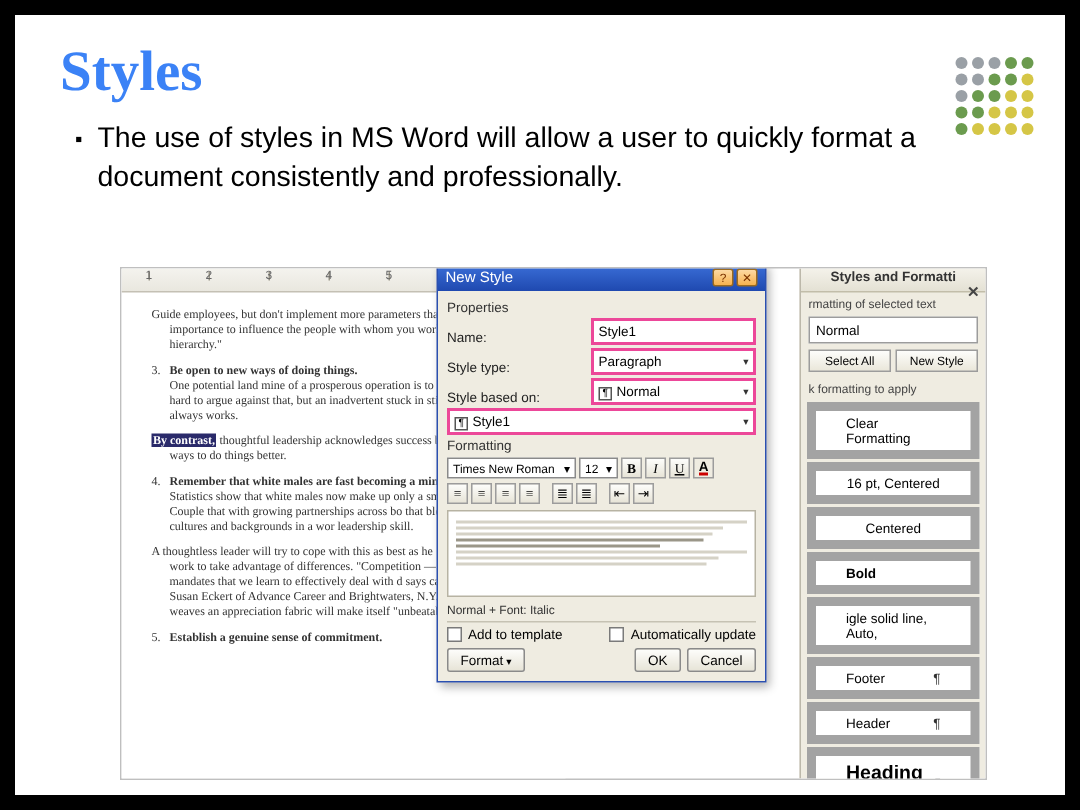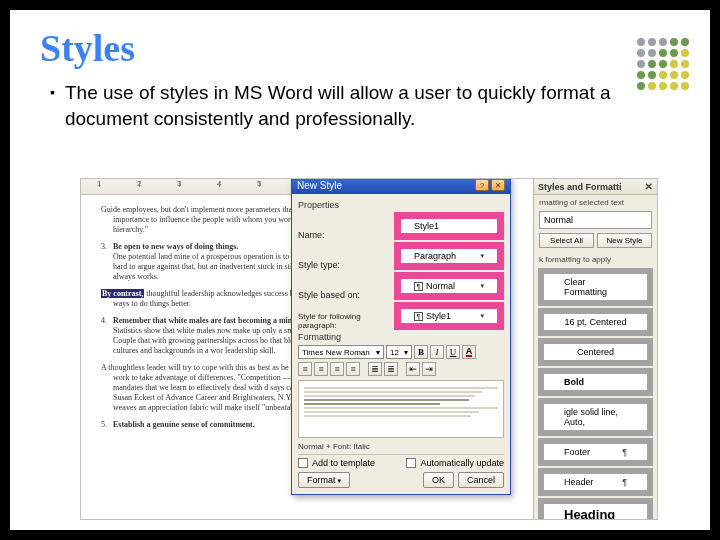--- a/index.html
+++ b/index.html
@@ -22,21 +22,21 @@
   .doc-body { padding: 10px 16px 10px 20px; font-family: 'Times New Roman', serif; font-size: 8px; color: #333; line-height: 1.25; }
   .doc-body .item { margin-bottom: 7px; }
   .doc-body .item .num { float: left; width: 12px; font-size: 8px; }
   .doc-body .item .lead { font-size: 8px; }
   .doc-body .item.bold-lead .lead { font-weight: bold; }
   .doc-body .hl { background: #2a2a6a; color: #fff; padding: 0 1px; font-weight: bold; }
   .doc-body p { margin-left: 12px; }
 
   
   .taskpane { position: absolute; right: 0; top: 0; bottom: 0; width: 124px; background: #efece1; border-left: 1px solid #bcb8aa; font-size: 9px; }
-  .tp-head { height: 16px; display: flex; align-items: center; padding: 0 4px; background: linear-gradient(#f4f2ea,#e4e1d4); border-bottom: 1px solid #c2bda9; font-size: 9px; font-weight: bold; color: #333; }
+  .tp-head { height: 16px; display: flex; align-items: center; padding: 0 4px; background: linear-gradient(#f4f2ea,#e4e1d4); border-bottom: 1px solid #c2bda9; font-size: 9px; font-weight: bold; color: #333; flex-direction: column; }
   .tp-head .x { margin-left: auto; font-size: 10px; color: #444; cursor: default; }
   .tp-sub { font-size: 8px; color: #444; padding: 3px 5px 2px; }
   .tp-sel { margin: 2px 5px 4px; }
   .tp-box { background: #fff; border: 1px solid #9c9c9c; padding: 3px 4px; font-size: 9px; }
   .tp-btns { display: flex; gap: 3px; margin: 4px 5px; }
   .tp-btn { flex: 1; background: linear-gradient(#fdfdfb,#eae7da); border: 1px solid #9c9c9c; font-size: 8px; padding: 2px 0; text-align: center; cursor: default; }
   .tp-list { margin: 2px 4px; }
   .tp-li { background: #fff; border: 6px solid #a3a3a3; margin-bottom: 2px; padding: 3px 20px; display: flex; justify-content: space-between; align-items: center; font-size: 9px; min-height: 14px; }
   .tp-li.h1 { font-weight: bold; font-size: 13px; }
   .tp-li.h2 { font-weight: bold; font-size: 11px; font-style: italic; align-items: flex-end; }
@@ -49,21 +49,21 @@
 
   
   .dialog { position: absolute; left: 210px; top: -4px; width: 220px; background: #efece1; border: 1px solid #2a4fb0; box-shadow: 2px 3px 6px rgba(0,0,0,0.3); font-size: 9px; }
   .dlg-title { height: 18px; background: linear-gradient(#3b6fd8,#1f49b0); color: #fff; display: flex; align-items: center; padding: 0 5px; font-size: 10px; }
   .dlg-title .spacer { flex: 1; }
   .dlg-title .wbtn { width: 14px; height: 12px; margin-left: 2px; background: linear-gradient(#fcd9a3,#f7b24f); border: 1px solid #9a6a20; border-radius: 2px; display: flex; align-items: center; justify-content: center; font-size: 8px; color: #7a3200; cursor: default; }
   .dlg-body { padding: 4px 6px 6px; }
   .group-label { font-size: 9px; color: #333; margin: 2px 0 2px; }
   .fld-row { display: flex; align-items: flex-end; margin: 2px 0; gap: 4px; }
   .fld-row label { width: 92px; font-size: 9px; color: #222; }
-  .fld-input { flex: 1; background: #fff; border: 7px solid #ec4899; padding: 1px 13px; font-size: 9px; height: 28px; display: flex; align-items: center; justify-content: space-between; }
+  .fld-input { flex: 1; background: #fff; border: 2px solid #ec4899; padding: 1px 3px; font-size: 9px; height: 18px; display: flex; align-items: center; justify-content: space-between; }
   .fld-input .dd { font-size: 7px; color: #333; margin-left: 2px; }
   .normal-icon { width: 9px; height: 9px; background: #fff; border: 1px solid #555; display: inline-flex; align-items: center; justify-content: center; font-size: 7px; margin-right: 3px; }
   .fmt-row { display: flex; align-items: center; gap: 2px; margin: 3px 0; flex-wrap: wrap; }
   .fmt-font { background: #fff; border: 1px solid #8a8a8a; padding: 1px 3px; font-size: 8px; height: 14px; display: flex; align-items: center; width: 86px; justify-content: space-between; }
   .fmt-size { background: #fff; border: 1px solid #8a8a8a; padding: 1px 3px; font-size: 8px; height: 14px; width: 26px; display: flex; align-items: center; justify-content: space-between; }
   .fmt-btn { width: 14px; height: 14px; background: linear-gradient(#fdfdfb,#e7e4d7); border: 1px solid #9c9c9c; display: flex; align-items: center; justify-content: center; font-size: 9px; cursor: default; font-family: 'Times New Roman', serif; }
   .fmt-btn.b { font-weight: bold; }
   .fmt-btn.i { font-style: italic; }
   .fmt-btn.u { text-decoration: underline; }
   .color-sw { width: 14px; height: 14px; border: 1px solid #9c9c9c; display: flex; align-items: center; justify-content: center; }
@@ -226,21 +226,20 @@
             </div>
         </div>
         <div class="fld-row">
           <label>Style based on:</label>
           <div class="fld-input">
               <span><span class="normal-icon">¶</span><span>Normal</span></span>
               <span class="dd">▾</span>
             </div>
         </div>
         <div class="fld-row">
-          <label style="font-size:8px">Style for following paragraph:</label>
           <div class="fld-input">
               <span><span class="normal-icon">¶</span><span>Style1</span></span>
               <span class="dd">▾</span>
             </div>
         </div>
         <div class="group-label">Formatting</div>
         <div class="fmt-row">
           <div class="fmt-font">
               <span>Times New Roman</span>
               <span class="dd">▾</span>

